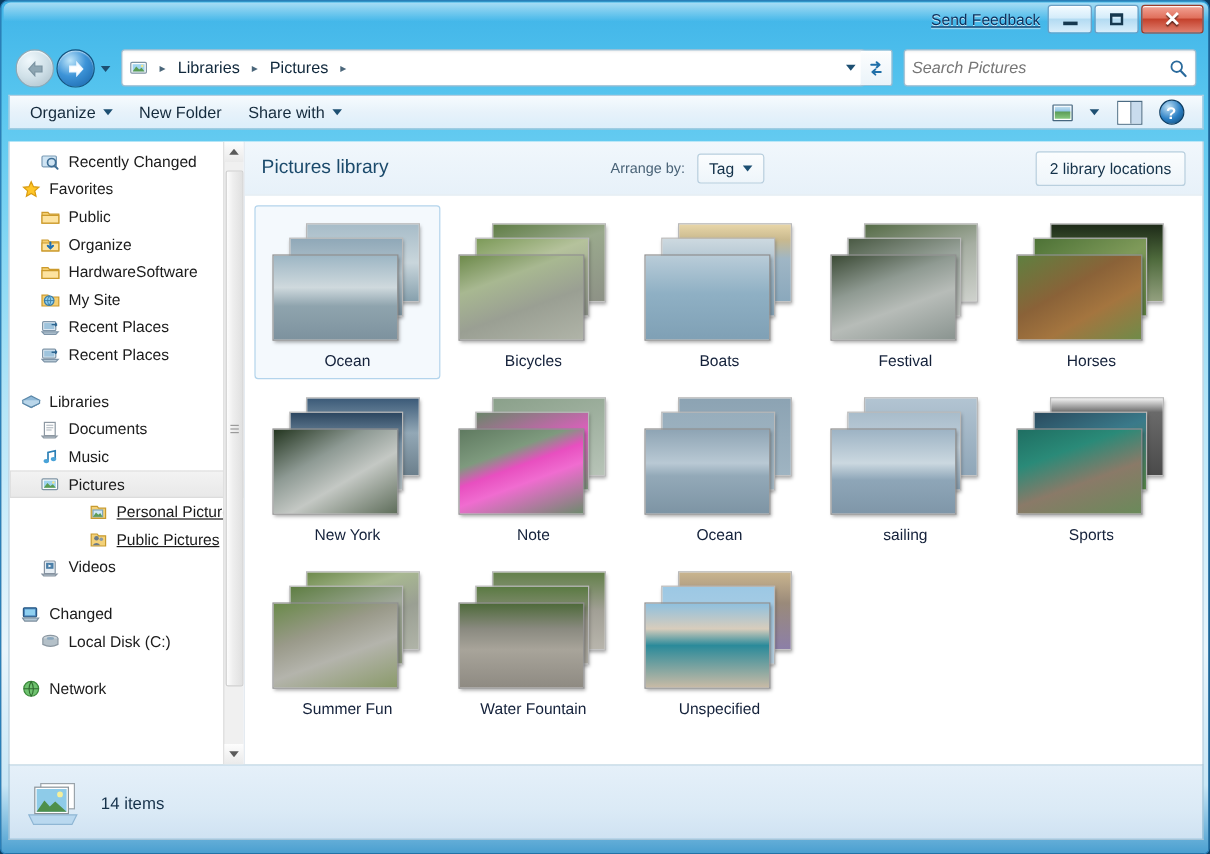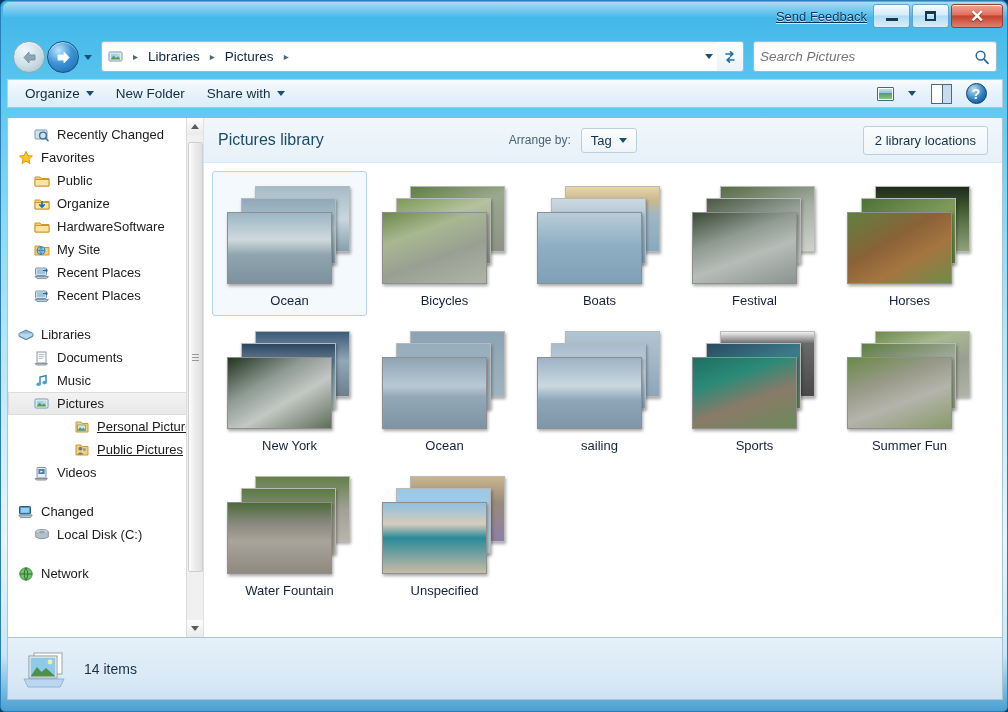--- a/index.html
+++ b/index.html
@@ -655,20 +655,28 @@
           <div class="tile">
             <div class="stack">
               <div class="ph p3 img-ny3"></div>
               <div class="ph p2 img-ny2"></div>
               <div class="ph p1 img-ny1"></div>
             </div>
             <div class="tilelabel">New York</div>
           </div>
           <div class="tile">
             <div class="stack">
+              <div class="ph p3 img-note3"></div>
+              <div class="ph p2 img-note2"></div>
+              <div class="ph p1 img-note1"></div>
+            </div>
+            <div class="tilelabel">Note</div>
+          </div>
+          <div class="tile">
+            <div class="stack">
               <div class="ph p3 img-ocean3"></div>
               <div class="ph p2 img-ocean2"></div>
               <div class="ph p1 img-ocean1"></div>
             </div>
             <div class="tilelabel">Ocean</div>
           </div>
           <div class="tile">
             <div class="stack">
               <div class="ph p3 img-sail3"></div>
               <div class="ph p2 img-sail2"></div>

